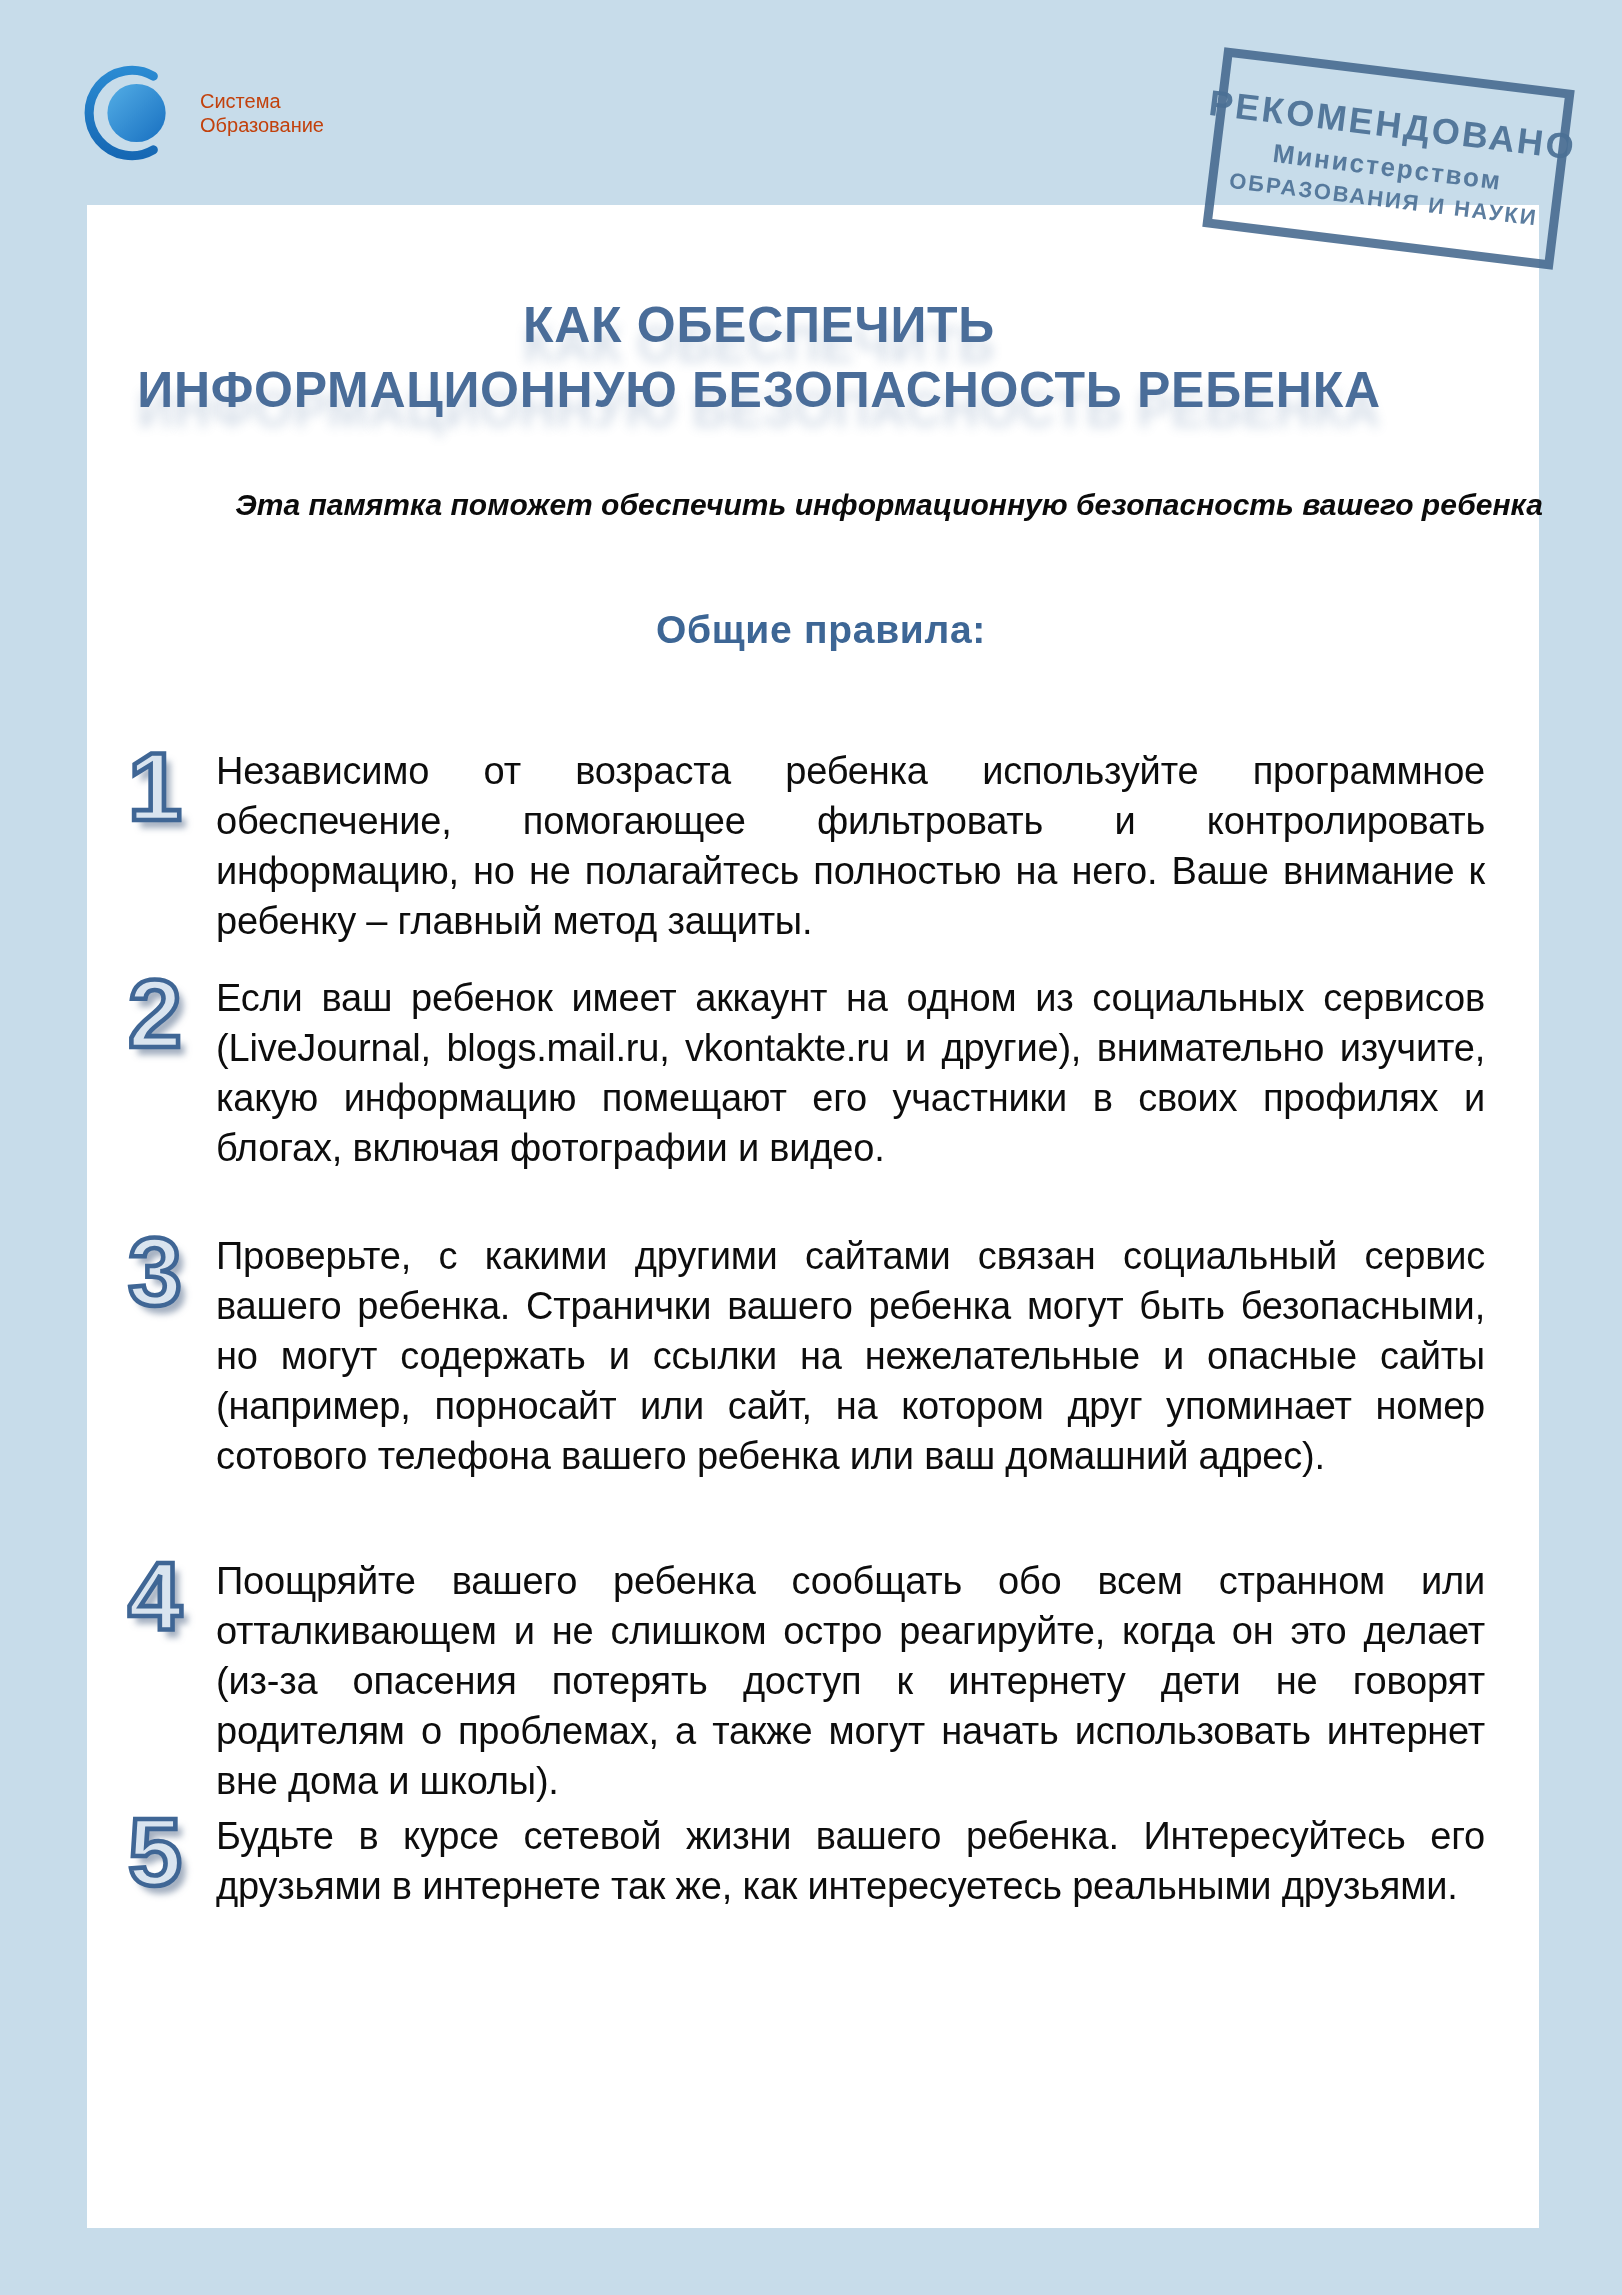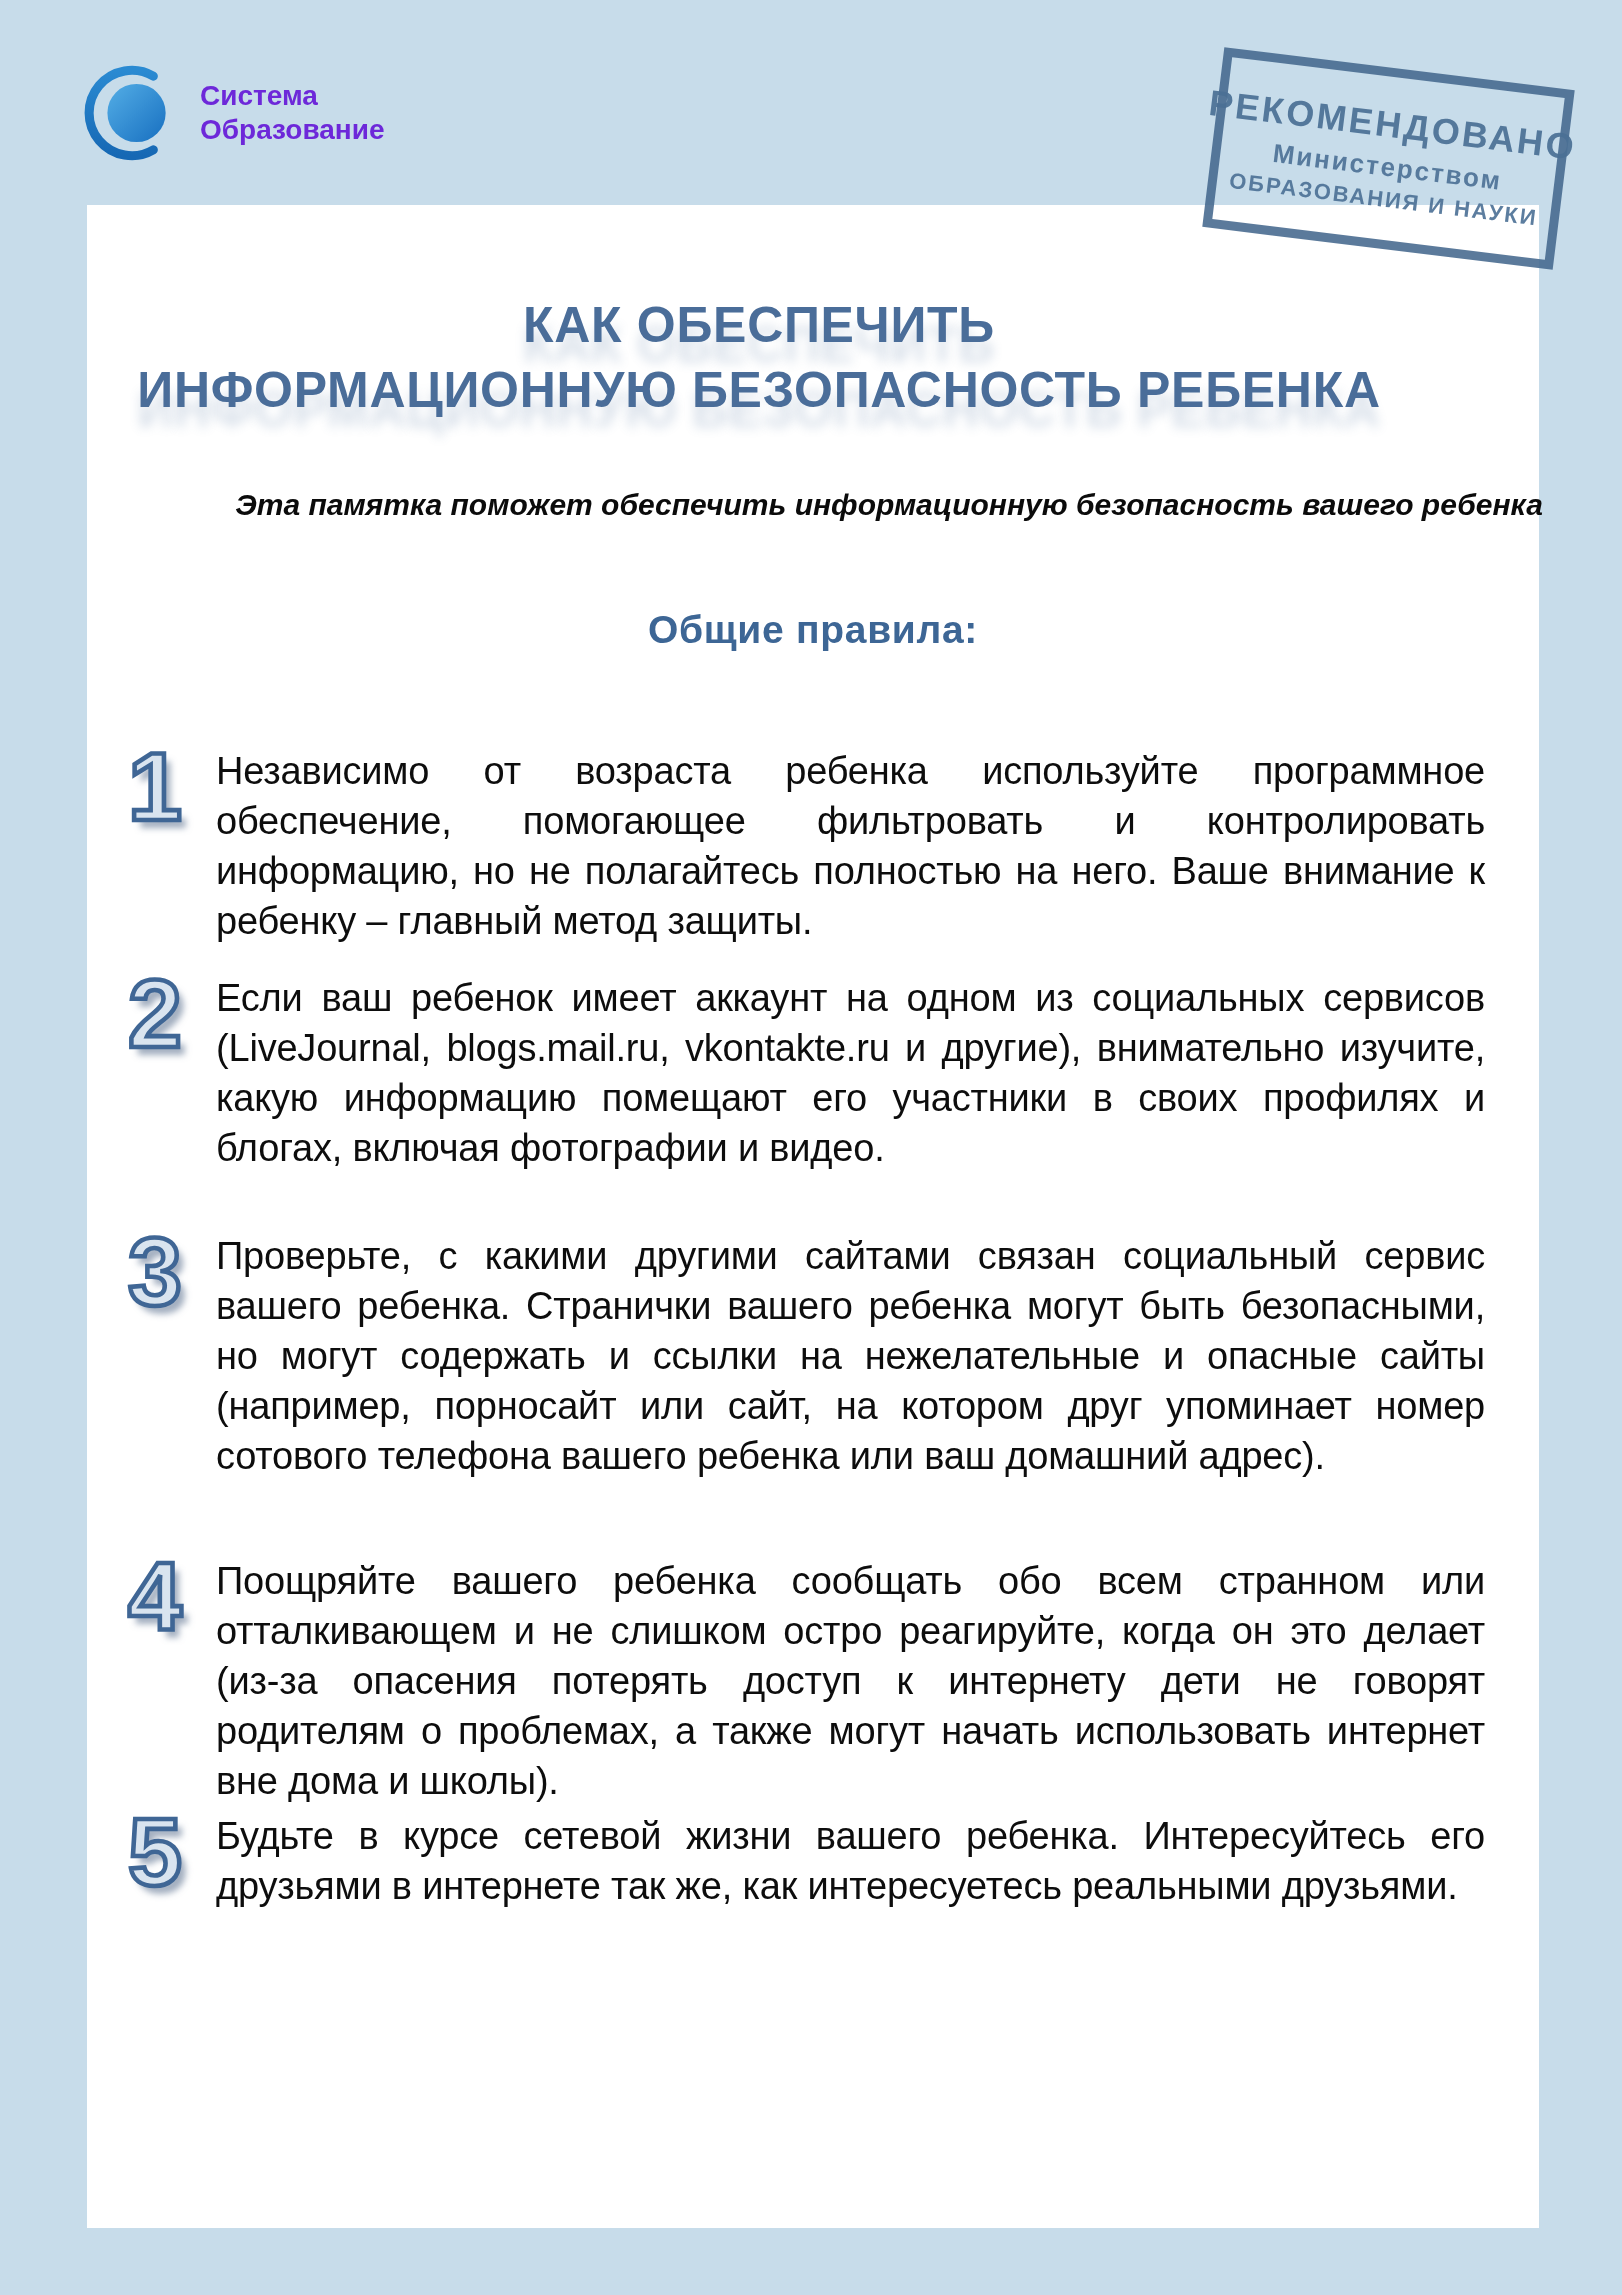--- a/index.html
+++ b/index.html
@@ -16,22 +16,22 @@
     width:1452px;height:2023px;
     background:#ffffff;
   }
   
   .logo{
     position:absolute;left:77px;top:58px;
     display:flex;align-items:center;gap:13px;
   }
   .logo-icon{width:110px;height:110px;flex:0 0 auto;}
   .logo-text{
-    font-weight:bold;font-size:28px;line-height:1.22;
-    color:#6d28d9;letter-spacing:0;
+    font-weight:normal;font-size:20px;line-height:1.22;
+    color:#c2410c;letter-spacing:0;
   }
   
   .stamp{
     position:absolute;left:1212px;top:68px;
     width:353px;height:181px;
     border:9.8px solid rgba(68,104,141,0.88);
     transform:rotate(7deg);
     display:flex;flex-direction:column;align-items:center;justify-content:center;
     color:#4b7095;
     z-index:5;
@@ -55,20 +55,21 @@
     font-style:italic;font-weight:bold;
     font-size:30px;color:#0b0b0b;
     z-index:2;
   }
   
   .section-heading{
     position:absolute;left:87px;top:608px;width:1452px;
     text-align:center;font-weight:bold;
     font-size:39px;color:#3d6695;letter-spacing:0.7px;
     z-index:2;
+    padding-left:8px;
   }
   
   .rule{
     position:absolute;left:216px;width:1269px;z-index:2;
   }
   .rule-1{top:746px;}
   .rule-2{top:973px;}
   .rule-3{top:1231px;}
   .rule-4{top:1556px;}
   .rule-5{top:1811px;}

